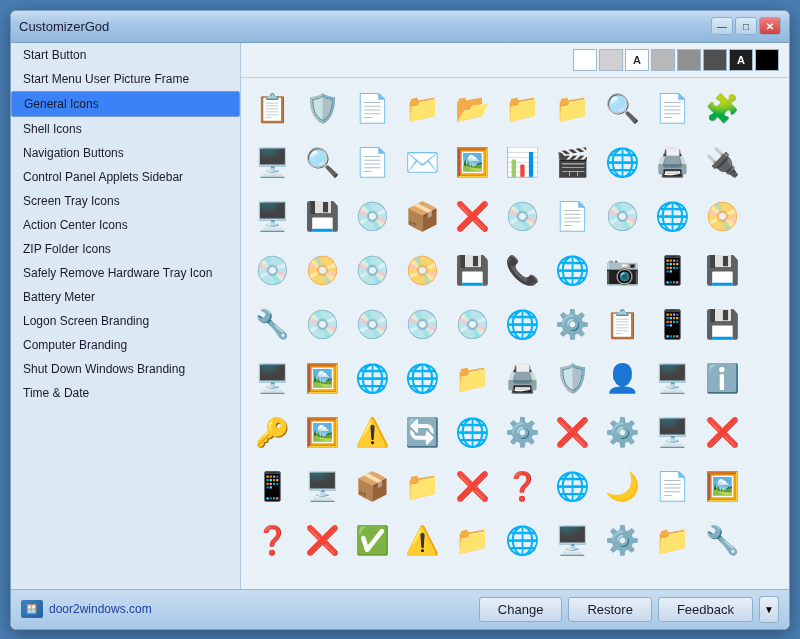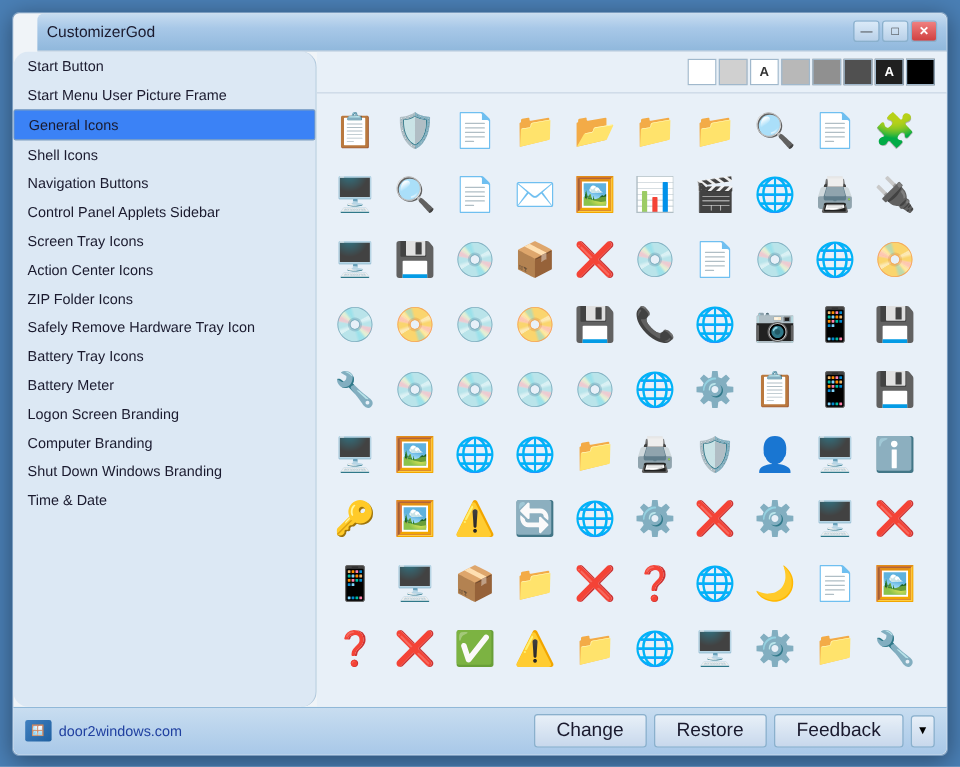--- a/index.html
+++ b/index.html
@@ -26,21 +26,20 @@
     }
     .title-bar {
       background: linear-gradient(180deg, #c8ddf0 0%, #a8c8e8 40%, #90b8dc 100%);
       height: 32px;
       display: flex;
       align-items: center;
       justify-content: space-between;
       padding: 0 8px;
       border-radius: 6px 6px 0 0;
       border-bottom: 1px solid #7aa0c0;
-      margin-left: 20px;
     }
     .title-bar-title {
       font-size: 13px;
       font-weight: normal;
       color: #1a1a2e;
     }
     .title-bar-controls {
       display: flex;
       gap: 2px;
     }
@@ -61,26 +60,25 @@
       background: linear-gradient(180deg, #f08080 0%, #d04040 100%);
       color: white;
       font-weight: bold;
     }
     .content {
       display: flex;
       flex: 1;
       overflow: hidden;
     }
     .sidebar {
-      width: 253px;
+      width: 230px;
       background: #dce8f4;
       border-right: 1px solid #b0c8dc;
       overflow-y: auto;
       flex-shrink: 0;
-      border-radius: 13px;
     }
     .sidebar-item {
       padding: 5px 12px;
       cursor: pointer;
       color: #1a1a2e;
       font-size: 12px;
       border-bottom: none;
       white-space: nowrap;
     }
     .sidebar-item.active {
@@ -177,21 +175,21 @@
       display: flex;
       gap: 6px;
       align-items: center;
     }
     .footer-btn {
       padding: 4px 18px;
       background: linear-gradient(180deg, #e8f0f8 0%, #c8d8ec 100%);
       border: 1px solid #8ab0cc;
       border-radius: 3px;
       cursor: pointer;
-      font-size: 16px;
+      font-size: 13px;
       color: #1a1a2e;
     }
     .footer-dd-btn {
       width: 20px;
       height: 27px;
       background: linear-gradient(180deg, #e8f0f8 0%, #c8d8ec 100%);
       border: 1px solid #8ab0cc;
       border-radius: 3px;
       display: flex;
       align-items: center;
@@ -231,21 +229,20 @@
     <div class="sidebar-item">Start Button</div>
         <div class="sidebar-item">Start Menu User Picture Frame</div>
         <div class="sidebar-item active">General Icons</div>
         <div class="sidebar-item">Shell Icons</div>
         <div class="sidebar-item">Navigation Buttons</div>
         <div class="sidebar-item">Control Panel Applets Sidebar</div>
         <div class="sidebar-item">Screen Tray Icons</div>
         <div class="sidebar-item">Action Center Icons</div>
         <div class="sidebar-item">ZIP Folder Icons</div>
         <div class="sidebar-item">Safely Remove Hardware Tray Icon</div>
-        <div class="sidebar-item">Battery Tray Icons</div>
         <div class="sidebar-item">Battery Meter</div>
         <div class="sidebar-item">Logon Screen Branding</div>
         <div class="sidebar-item">Computer Branding</div>
         <div class="sidebar-item">Shut Down Windows Branding</div>
         <div class="sidebar-item">Time &amp; Date</div>
       </div>
 
     <div class="main-area">
 
       <div class="toolbar">

